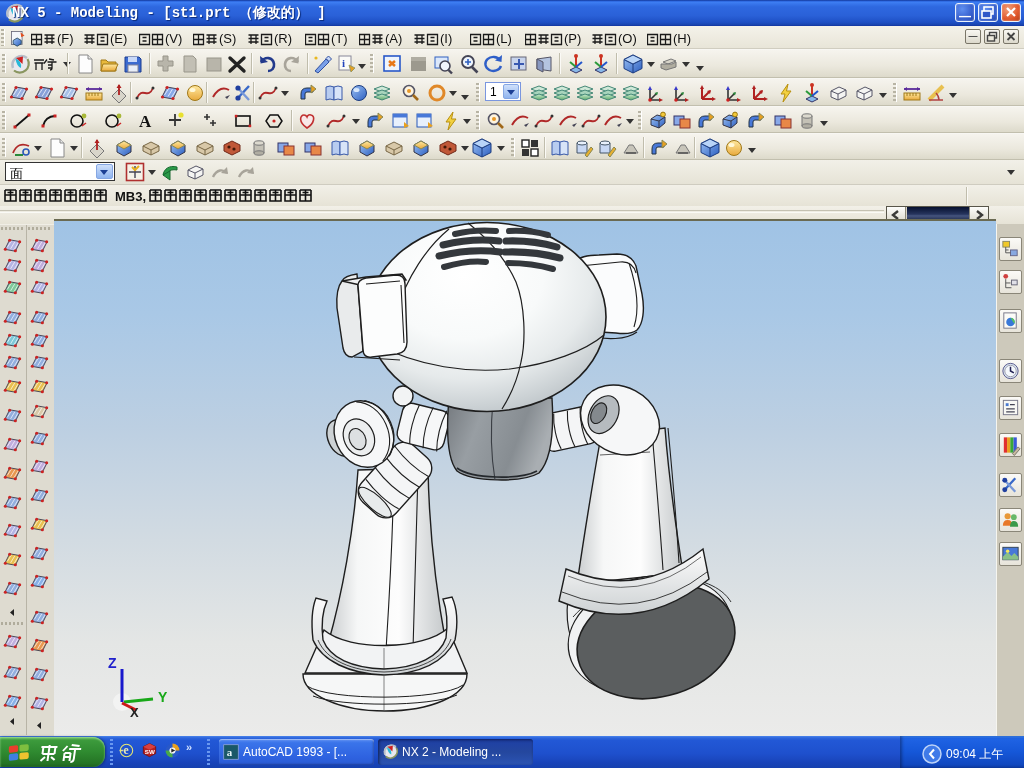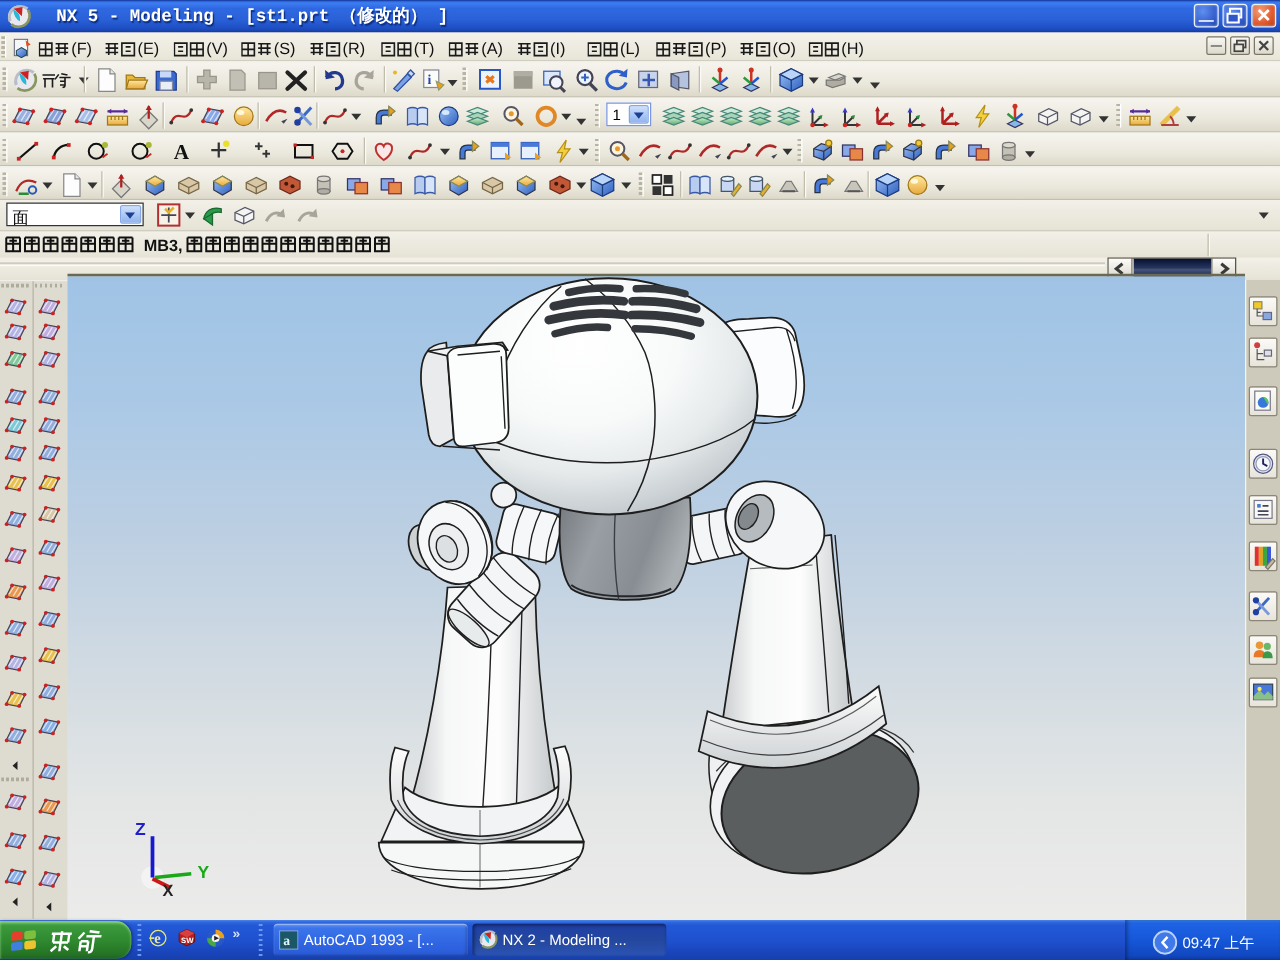--- a/index.html
+++ b/index.html
@@ -1,20 +1,20 @@
 <!DOCTYPE html>
 <html><head><meta charset="utf-8">
 <style>
 *{margin:0;padding:0;box-sizing:border-box}
 html,body{width:1024px;height:768px;overflow:hidden;font-family:"Liberation Sans",sans-serif}
 #root{position:absolute;left:0;top:0;width:1024px;height:768px;background:#e4e1d4}
 .abs{position:absolute}
 
 #title{left:0;top:0;width:1024px;height:26px;background:linear-gradient(180deg,#0f2f8c 0%,#2a64dd 4%,#3d7df2 9%,#2e68e0 26%,#2a61d8 60%,#1e4fc4 86%,#1a46b2 94%,#1334a0 100%)}
-#title .txt{left:45px;top:4px;color:#fff;font:bold 14px "Liberation Mono",monospace;letter-spacing:0px;text-shadow:1px 1px 1px #0a2a7a}
+#title .txt{left:12px;top:4px;color:#fff;font:bold 14px "Liberation Mono",monospace;letter-spacing:0px;text-shadow:1px 1px 1px #0a2a7a}
 .tbtn{top:3px;width:20px;height:19px;border-radius:3px;border:1px solid #eaf2fc;box-shadow:inset 0 0 2px rgba(255,255,255,.6)}
 .tbtn.b{background:radial-gradient(circle at 35% 30%,#5f8ff0,#2f57c8 70%,#23449f)}
 .tbtn.r{background:radial-gradient(circle at 35% 30%,#f2a07a,#e0572b 60%,#b03a12)}
 .tg{color:#fff;font:bold 12px "Liberation Sans";line-height:17px;text-align:center;display:block}
 
 #menu{left:0;top:26px;width:1024px;height:23px;background:linear-gradient(180deg,#f4f2ea,#e8e5d8);border-bottom:1px solid #d0cdc0}
 #menu span{position:absolute;top:5px;font:13px "Liberation Sans";color:#111}
 .mdib{top:3px;width:16px;height:15px;background:linear-gradient(180deg,#f8f7f2,#dcd9cc);border:1px solid #7a7668;border-radius:2px;color:#444;text-align:center;font:bold 9px "Liberation Sans";line-height:13px}
 
 .tbrow{left:0;width:1024px;background:linear-gradient(180deg,#f6f4ee 0%,#ebe8dd 60%,#dddacb 100%);border-top:1px solid #f8f7f3;border-bottom:1px solid #c2bfae}
@@ -1219,21 +1219,21 @@
       <svg class="abs" style="left:4px;top:4px" width="17" height="17" viewBox="0 0 22 22">
           <use href="#nxlogo"></use>
         </svg>
       <span class="lab">NX 2 - Modeling ...</span>
     </div>
     <div class="abs" style="left:900px;top:0;width:124px;height:32px;background:linear-gradient(180deg,#3a85f8 0%,#1f63e4 8%,#1557d8 50%,#1148c0 88%,#0e3fae 100%);box-shadow:inset 2px 0 3px rgba(0,0,20,.35)"></div>
     <svg class="abs" style="left:922px;top:8px" width="20" height="20">
         <circle cx="10" cy="10" r="9" fill="#3f7ae8" stroke="#bcd2f8" stroke-width="1.5"></circle>
         <path d="M12 5.5 L8 10 L12 14.5" fill="none" stroke="#fff" stroke-width="2"></path>
       </svg>
-    <span class="abs" style="left:946px;top:10px;color:#fff;font:12px 'Liberation Sans'">09:47 上午</span>
+    <span class="abs" style="left:946px;top:10px;color:#fff;font:12px 'Liberation Sans'">09:04 上午</span>
   </div>
   <div id="start" class="abs">
     <svg class="abs" style="left:8px;top:6px" width="22" height="19" viewBox="0 0 26 21">
         <use href="#winflag"></use>
       </svg>
     <svg class="abs" style="left:36px;top:6px" width="52" height="20" viewBox="0 0 52 20">
       <g stroke="#fff" stroke-width="2" fill="none" transform="skewX(-8)">
         <path d="M6 4 h16 M8 4 v7 M20 4 v7 M8 11 h12 M14 2 v16 M11 14 l-4 4 M17 14 l4 3"></path>
         <path d="M32 3 l-4 5 M36 2 l8 1 M34 6 h12 M40 6 v10 q0 3 -3 3 M30 10 h6 M30 14 h6 M30 10 v8 M36 10 v8"></path>
       </g>

